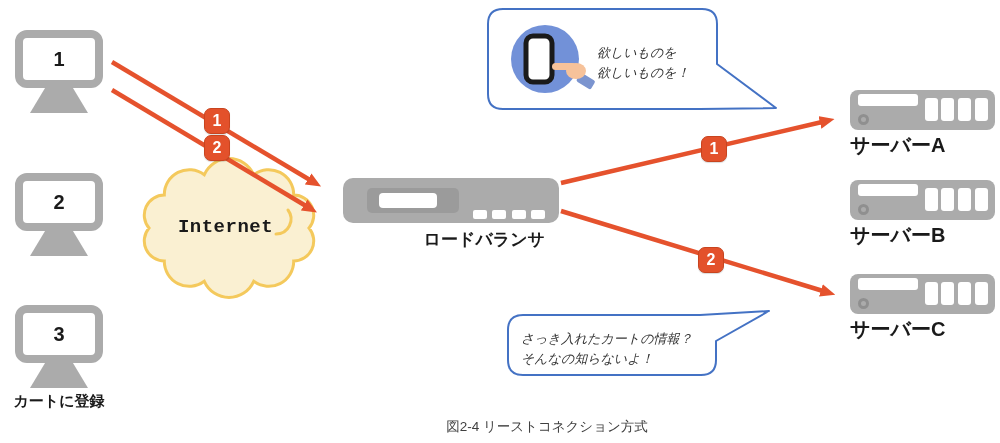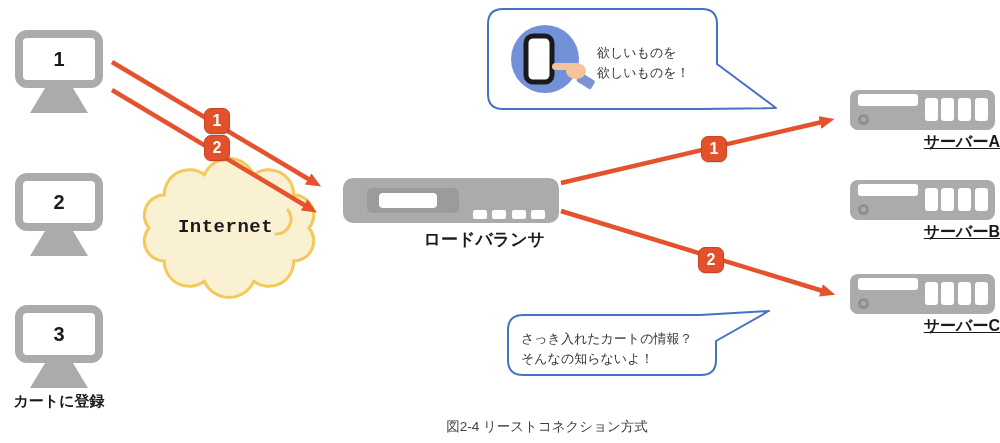--- a/index.html
+++ b/index.html
@@ -24,36 +24,36 @@
   .lb-btn{position:absolute;top:32px;width:14px;height:9px;background:#fff;border-radius:2px;}
   .lb-label{position:absolute;left:360px;top:228px;width:185px;text-align:right;
     font-weight:bold;font-size:17px;color:#1a1a1a;z-index:2;}
 
   
   .server-box{position:absolute;left:850px;width:145px;height:40px;background:#ABABAB;border-radius:8px;z-index:2;}
   .server-slot{position:absolute;left:8px;top:4px;width:60px;height:12px;background:#fff;border-radius:3px;}
   .server-led{position:absolute;left:8px;top:24px;width:11px;height:11px;border-radius:50%;
     background:#ABABAB;border:3px solid #8F8F8F;box-sizing:border-box;}
   .server-bar{position:absolute;top:8px;width:13px;height:23px;background:#fff;border-radius:3px;}
-  .server-label{position:absolute;left:850px;width:150px;text-align:right;font-weight:bold;
-    font-size:16px;color:#1a1a1a;z-index:2;text-decoration:underline;}
+  .server-label{position:absolute;left:850px;width:150px;text-align:left;font-weight:bold;
+    font-size:20px;color:#1a1a1a;z-index:2;}
 
   
   .cloud-label{position:absolute;left:168px;top:216px;width:115px;text-align:center;
     font-weight:bold;font-size:19px;color:#1a1a1a;z-index:2;letter-spacing:.5px;font-family:Liberation Mono, monospace;}
   .caption{position:absolute;left:94px;right:0;top:418px;text-align:center;
     font-size:13.5px;color:#404040;z-index:2;}
 
   
   .badge{position:absolute;width:26px;height:26px;background:#E3512B;border:1px solid #C8441F;
     border-radius:7px;box-sizing:border-box;display:flex;align-items:center;justify-content:center;
     color:#fff;font-weight:bold;font-size:16px;z-index:3;box-shadow:0 1px 1px rgba(0,0,0,.15);}
 
   
-  .bubble-text{position:absolute;font-size:13px;line-height:1.5;color:#333;z-index:2;white-space:nowrap;}
+  .bubble-text{position:absolute;font-size:13px;line-height:1.5;color:#333;z-index:2;white-space:nowrap;font-style:italic;}
   .bubble-text-top{left:597px;top:43px;}
   .bubble-text-bottom{left:521px;top:329px;}
 </style>
 </head>
 <body>
 
 <div id="canvas">
 
   <svg id="overlay-svg" width="1000" height="443" viewBox="0 0 1000 443">
     <defs>

